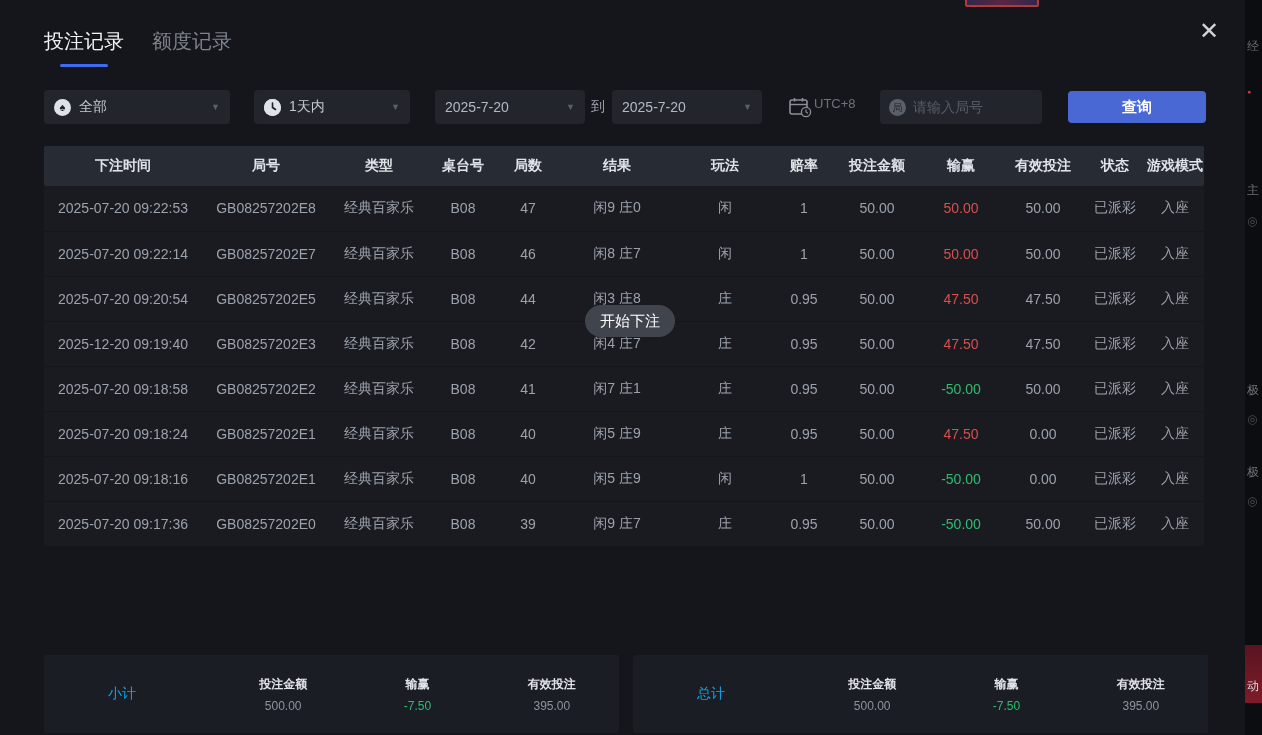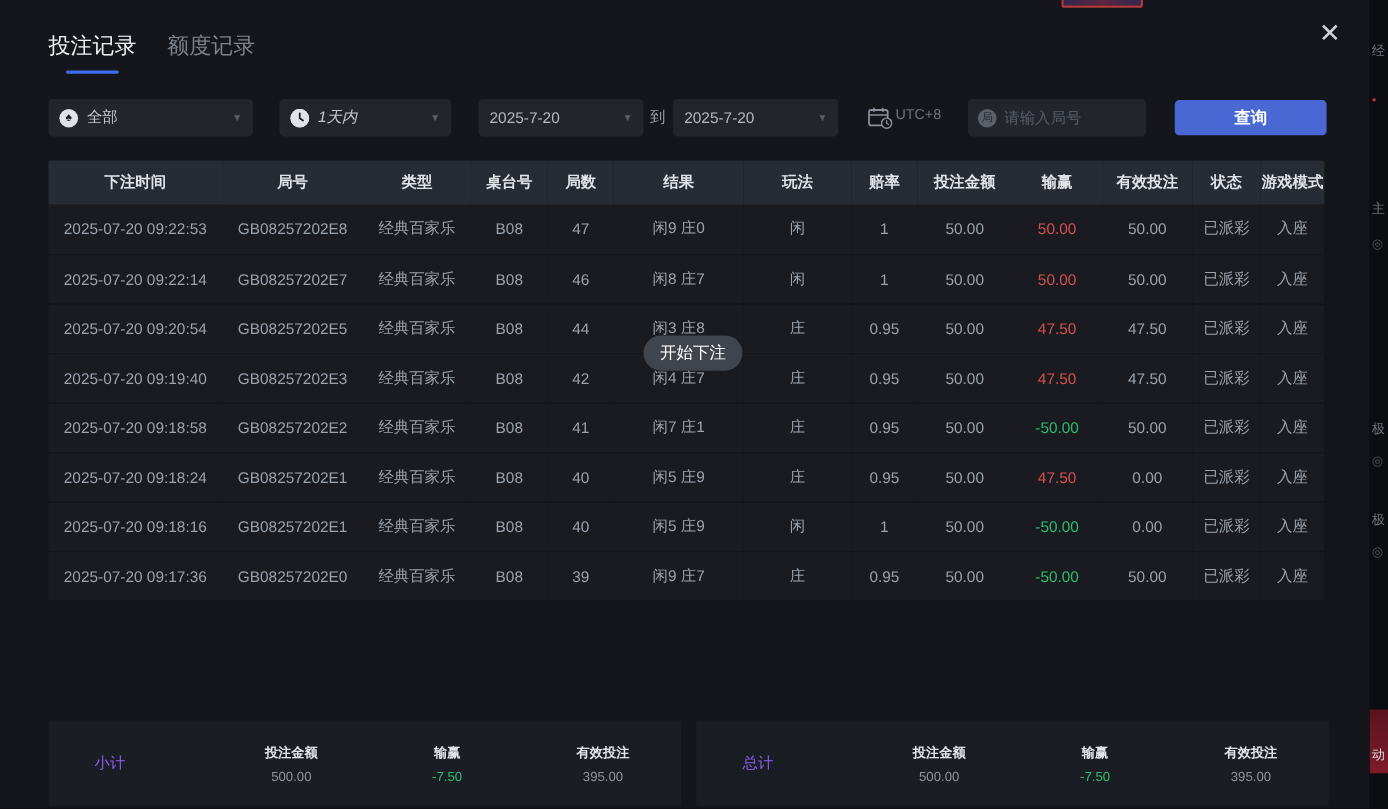--- a/index.html
+++ b/index.html
@@ -32,21 +32,21 @@
   .chip {
     position:absolute; top:0; height:34px; background:#23252c; border-radius:4px;
     display:flex; align-items:center; padding:0 10px; font-size:14px; color:#c3c7ce;
   }
   .chip .chev { margin-left:auto; font-size:9px; color:#5a5f69; }
   .circle-icon {
     width:17px; height:17px; border-radius:50%; background:#dfe2e6; color:#1b1d22;
     font-size:11px; line-height:17px; text-align:center; margin-right:8px; flex:none;
   }
   .dd-type  { left:44px;  width:186px; }
-  .dd-range { left:254px; width:156px;font-style:italic; }
+  .dd-range { left:254px; width:156px; }
   .dd-date1 { left:435px; width:150px; color:#b4b8c0; }
   .dd-date2 { left:612px; width:150px; color:#b4b8c0; }
   .to-label { position:absolute; left:591px; top:8px; font-size:14px; color:#9ca2ac; }
   .tz-group { position:absolute; left:788px; top:6px; display:flex; gap:2px; }
   .tz-label { font-size:13px; color:#6d727c; }
   .search-box {
     position:absolute; left:880px; top:0; width:162px; height:34px;
     background:#23252c; border-radius:4px; display:flex; align-items:center; padding:0 9px;
   }
   .search-box .round-icon {
@@ -86,21 +86,21 @@
     background:rgba(66,71,79,0.95); border-radius:16px; color:#fff;
     font-size:15px; line-height:32px; z-index:5;
   }
   
   .summary-box {
     position:absolute; top:655px; height:78px; background:#1b1d24; border-radius:2px;
     display:flex; align-items:center; padding-left:42px;
   }
   .summary-sub { left:44px;  width:575px; }
   .summary-tot { left:633px; width:575px; }
-  .summary-box .sum-label { width:108px; font-size:14px; color:#8b5cf6; }
+  .summary-box .sum-label { width:108px; font-size:14px; color:#0ea5e9;margin-left:22px; }
   .summary-box .sum-item { flex:1; text-align:center; }
   .summary-box .sum-item .t { font-size:12px; color:#e0e3e8; font-weight:bold; margin-bottom:6px; }
   .summary-box .sum-item .v { font-size:12px; color:#8e939d; }
   .summary-box .sum-item .v.neg { color:#2dbd6e; }
   
   .bg-strip {
     position:absolute; right:0; top:0; width:17px; height:735px;
     background:#0c0d10; overflow:hidden;
   }
   .bg-strip .red-band {
@@ -253,21 +253,21 @@
           <td>闲3 庄8</td>
           <td>庄</td>
           <td>0.95</td>
           <td>50.00</td>
           <td class="pos">47.50</td>
           <td>47.50</td>
           <td>已派彩</td>
           <td>入座</td>
         </tr>
         <tr>
-          <td>2025-07-20 09:19:40</td>
+          <td>2025-12-20 09:19:40</td>
           <td>GB08257202E3</td>
           <td>经典百家乐</td>
           <td>B08</td>
           <td>42</td>
           <td>闲4 庄7</td>
           <td>庄</td>
           <td>0.95</td>
           <td>50.00</td>
           <td class="pos">47.50</td>
           <td>47.50</td>

